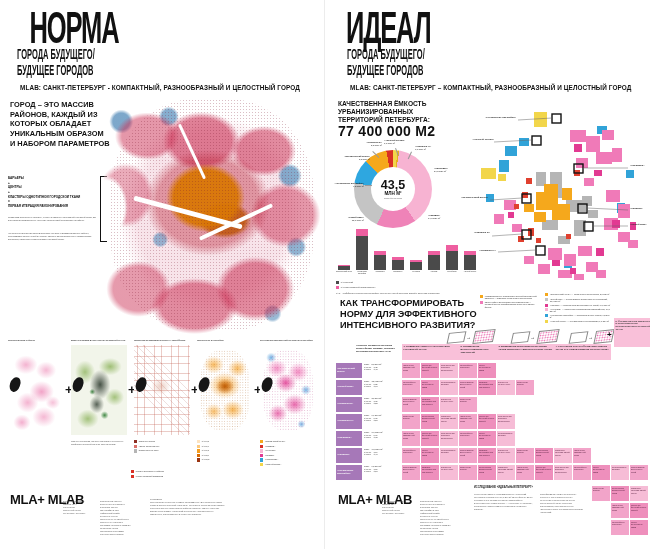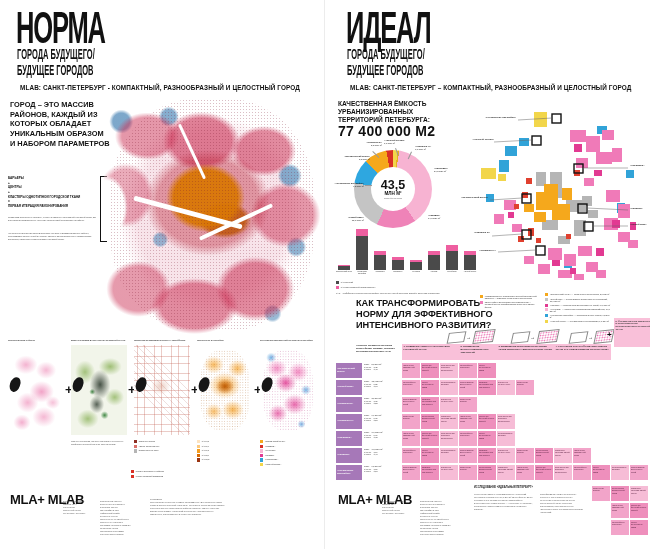--- a/index.html
+++ b/index.html
@@ -155,21 +155,21 @@
   .credits{font-size:2.1px;line-height:1.45;color:#555;white-space:pre-line;}
   .study-t{font-size:2.6px;font-weight:bold;color:#222;}
 </style>
 </head>
 <body>
 
 <div id="canvas">
   <div class="abs divider"></div>
 
   <div class="abs" style="left:0;top:0;width:324px;height:549px;">
-    <div class="abs" style="left:16px;top:6px;width:200px;height:42px;">
+    <div class="abs" style="left:16px;top:6px;width:200px;height:42px;text-align:center;">
       <div class="big-title">НОРМА</div>
     </div>
     <div class="abs" style="left:17px;top:48px;width:220px;">
       <div class="subtitle pre">ГОРОДА БУДУЩЕГО/
 БУДУЩЕЕ ГОРОДОВ</div>
     </div>
     <div class="abs mlab" style="left:20px;top:84px;width:300px;">MLAB: САНКТ-ПЕТЕРБУРГ - КОМПАКТНЫЙ, РАЗНООБРАЗНЫЙ И ЦЕЛОСТНЫЙ ГОРОД</div>
 
     <div class="abs intro" style="left:10px;top:100px;width:100px;">ГОРОД – ЭТО МАССИВ РАЙОНОВ, КАЖДЫЙ ИЗ КОТОРЫХ ОБЛАДАЕТ УНИКАЛЬНЫМ ОБРАЗОМ И НАБОРОМ ПАРАМЕТРОВ</div>
 
@@ -436,21 +436,21 @@
         <span class="leg-sw" style="background: rgb(74, 74, 74);"></span>
         <span class="leg-tx">FAR текущий</span>
       </div>
       <div class="leg-row">
         <span class="leg-sw" style="background: rgb(238, 95, 160);"></span>
         <span class="leg-tx">FAR потенциальный (жилая ёмкость)</span>
       </div>
     </div>
   <div class="abs t22" id="bar-foot">FAR – коэффициент плотности застройки: отношение общей площади зданий к площади территории</div>
 
-  <div class="abs question" style="left:356px;top:298px;width:152px;">КАК ТРАНСФОРМИРОВАТЬ НОРМУ ДЛЯ ЭФФЕКТИВНОГО ИНТЕНСИВНОГО РАЗВИТИЯ?</div>
+  <div class="abs question" style="left:340px;top:298px;width:152px;">КАК ТРАНСФОРМИРОВАТЬ НОРМУ ДЛЯ ЭФФЕКТИВНОГО ИНТЕНСИВНОГО РАЗВИТИЯ?</div>
 
   <svg class="abs" id="rmap" viewBox="0 0 172 180" xmlns="http://www.w3.org/2000/svg">
     <g fill="#f2d64b">
         <rect x="56" y="2" width="13" height="15"></rect>
         <rect x="3" y="58" width="15" height="11"></rect>
         <rect x="20" y="64" width="8" height="7"></rect>
       </g>
     <g fill="#31a3d8">
         <rect x="27" y="36" width="12" height="10"></rect>
         <rect x="41" y="28" width="10" height="8"></rect>

